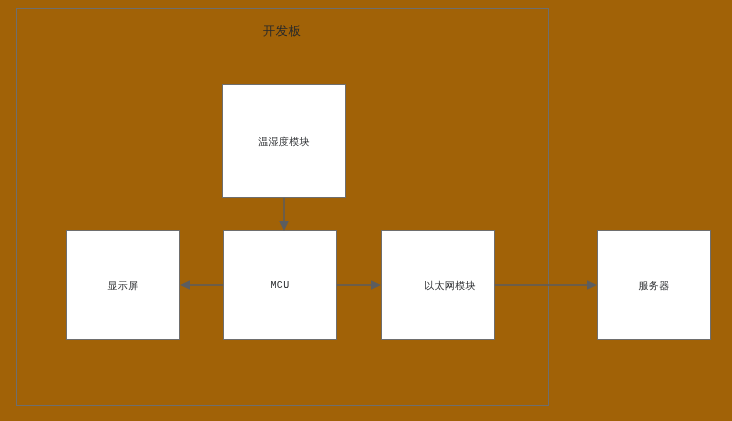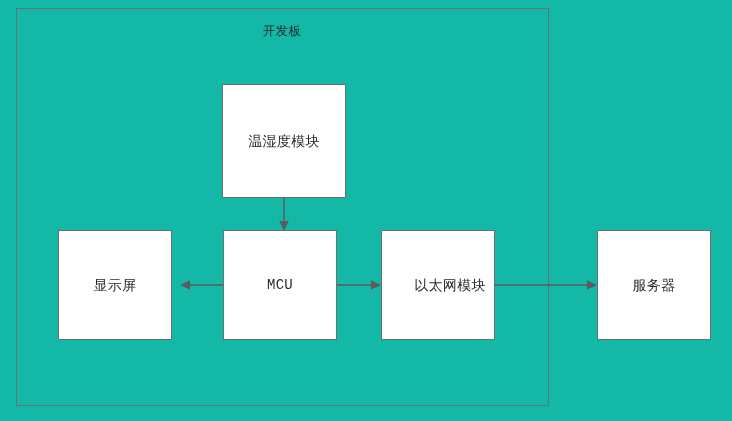--- a/index.html
+++ b/index.html
@@ -4,35 +4,35 @@
 <style>
   html, body {
     margin: 0;
     padding: 0;
     background: #ffffff;
   }
   #canvas {
     position: relative;
     width: 732px;
     height: 421px;
-    background: #14b8a6;
+    background: #a16207;
     font-family: "Liberation Sans", "DejaVu Sans", sans-serif;
     overflow: hidden;
   }
   .node {
     position: absolute;
     box-sizing: border-box;
     border: 1.4px solid #6e6e6e;
     background: #ffffff;
     display: flex;
     align-items: center;
     justify-content: center;
   }
   .node-label {
-    font-size: 14px;
+    font-size: 10px;
     color: #26282b;
     line-height: 1.3;
     letter-spacing: 0.3px;
     white-space: nowrap;
     text-align: center;
   }
   .container-box {
     position: absolute;
     box-sizing: border-box;
     border: 1.4px solid #6e6e6e;
@@ -70,21 +70,21 @@
 
 <div id="canvas">
 
   <div class="container-box" id="container-box" style="left: 16px; top: 8px; width: 533px; height: 398px; border-color: rgb(110, 110, 110);"></div>
   <div class="container-title" id="container-title" style="left: 282px; top: 31px; transform: translate(-50%, -50%); color: rgb(38, 40, 43);">开发板</div>
 
   <div id="nodes-layer">
       <div class="node" style="left: 222px; top: 84px; width: 124px; height: 114px; border-color: rgb(110, 110, 110);">
         <span class="node-label" style="color: rgb(38, 40, 43);">温湿度模块</span>
       </div>
-      <div class="node" style="left: 58px; top: 230px; width: 114px; height: 110px; border-color: rgb(110, 110, 110);">
+      <div class="node" style="left: 66px; top: 230px; width: 114px; height: 110px; border-color: rgb(110, 110, 110);">
         <span class="node-label" style="color: rgb(38, 40, 43);">显示屏</span>
       </div>
       <div class="node" style="left: 223px; top: 230px; width: 114px; height: 110px; border-color: rgb(110, 110, 110);">
         <span class="node-label" style="color: rgb(38, 40, 43); font-family: Liberation Mono, monospace;">MCU</span>
       </div>
       <div class="node" style="left: 381px; top: 230px; width: 114px; height: 110px; border-color: rgb(110, 110, 110); padding-left: 24px;">
         <span class="node-label" style="color: rgb(38, 40, 43);">以太网模块</span>
       </div>
       <div class="node" style="left: 597px; top: 230px; width: 114px; height: 110px; border-color: rgb(110, 110, 110);">
         <span class="node-label" style="color: rgb(38, 40, 43); text-align: center;">服务器</span>

